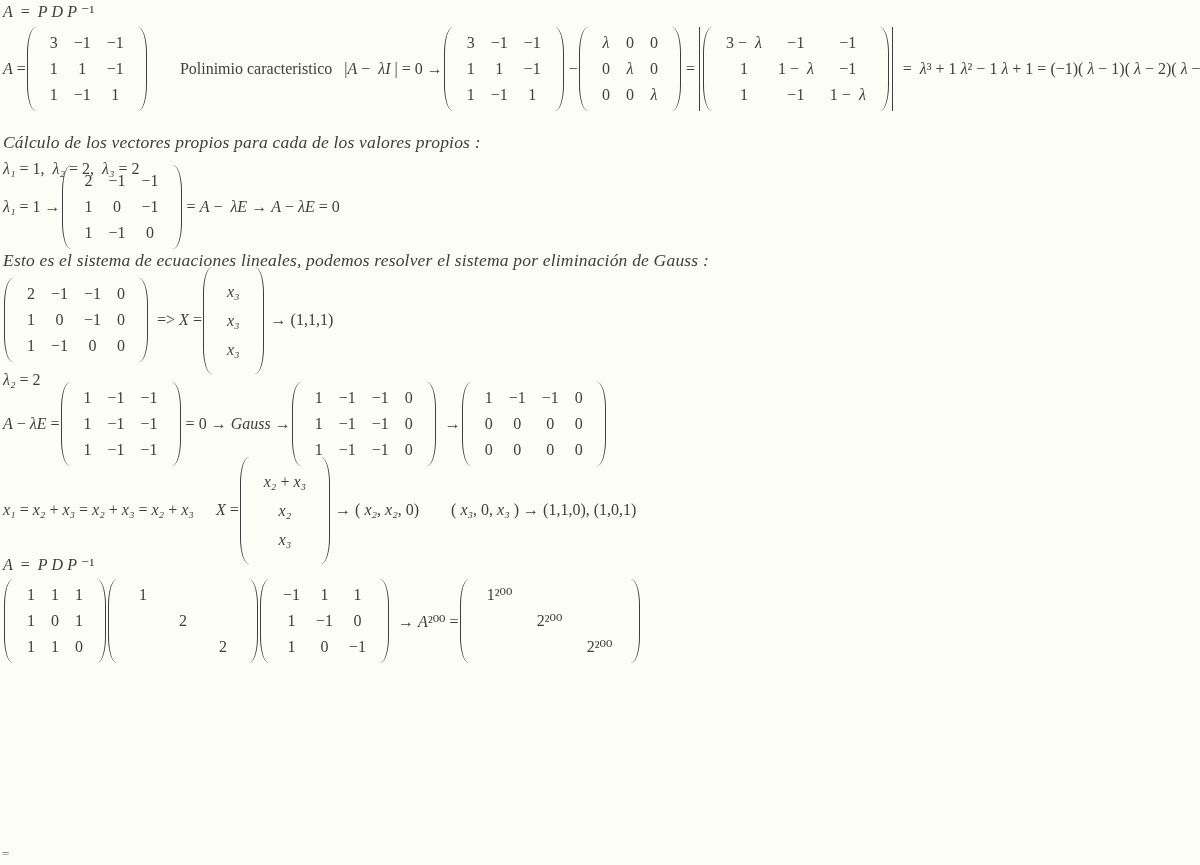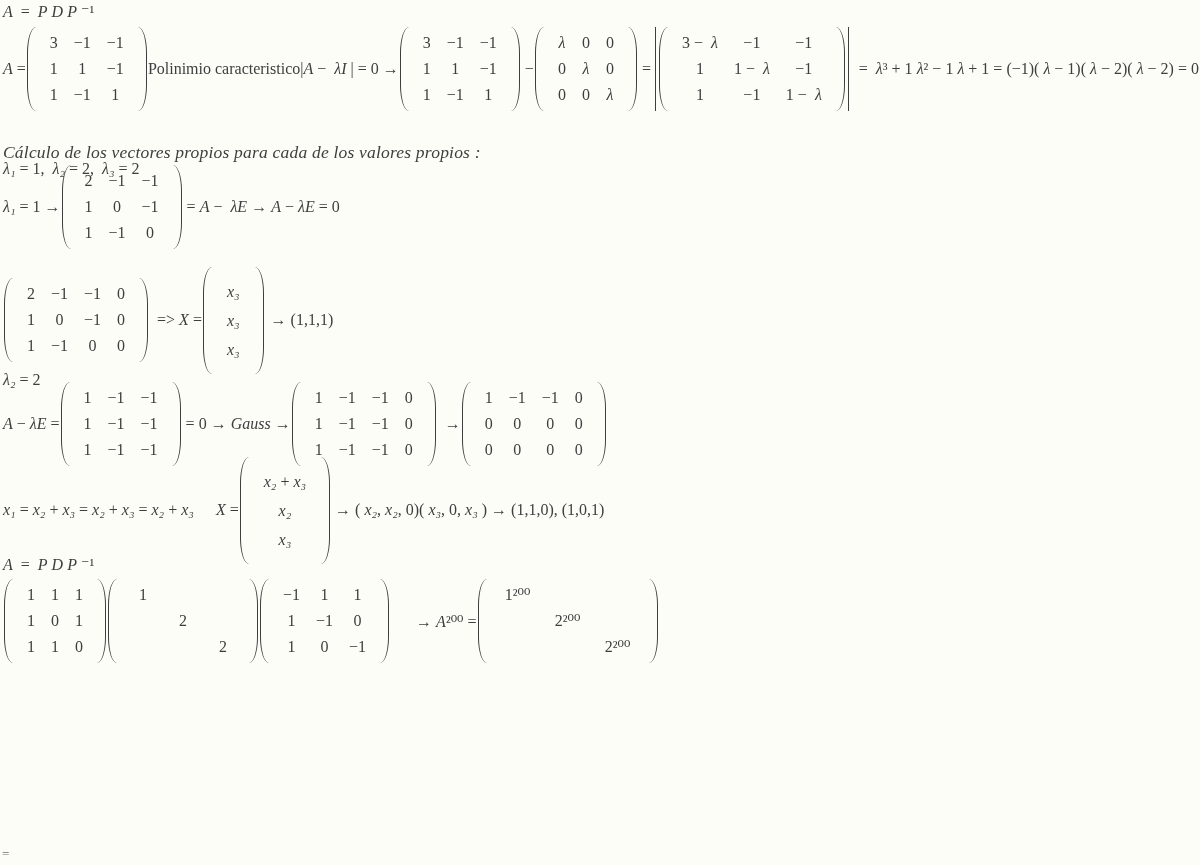--- a/index.html
+++ b/index.html
@@ -20,22 +20,22 @@
     position:absolute;left:3px;
     display:flex;align-items:center;
     white-space:pre;
     font-size:16px;
   }
   .seg{display:inline-block;}
   .it{font-style:italic;}
   .sentence{font-style:italic;font-size:17.5px;letter-spacing:.2px;}
   .stray{font-size:13px;color:#707070;}
   
-  .m4{margin-left:4px}.m6{margin-left:6px}.m8{margin-left:8px}.m10{margin-left:26px}
-  .m12{}.m14{margin-left:0}.m22{margin-left:22px}
+  .m4{margin-left:4px}.m6{margin-left:6px}.m8{margin-left:8px}.m10{margin-left:8px}
+  .m12{margin-left:12px}.m14{margin-left:32px}.m22{margin-left:22px}
   
   .mx{display:inline-flex;align-items:stretch;margin:0 1px;}
   .mgrid{display:grid;align-content:center;padding:3px 5px;}
   .mcell{
     text-align:center;
     padding:0 8px;
     line-height:26px;min-height:26px;
   }
   .paren{width:9px;flex:none;}
   .pl{
@@ -75,30 +75,33 @@
     <span class="mx m4"><div class="paren pl"></div><div class="mgrid" style="grid-template-columns: repeat(3, auto);"><div class="mcell"><span class="it">λ</span></div><div class="mcell"><span>0</span></div><div class="mcell"><span>0</span></div><div class="mcell"><span>0</span></div><div class="mcell"><span class="it">λ</span></div><div class="mcell"><span>0</span></div><div class="mcell"><span>0</span></div><div class="mcell"><span>0</span></div><div class="mcell"><span class="it">λ</span></div></div><div class="paren pr"></div></span>
     <span class="seg m4">=</span>
     <span class="mx m4"><div class="bar"></div><div class="paren pl"></div><div class="mgrid" style="grid-template-columns: repeat(3, auto);"><div class="mcell"><span>3 −  </span><span class="it">λ</span></div><div class="mcell"><span>−1</span></div><div class="mcell"><span>−1</span></div><div class="mcell"><span>1</span></div><div class="mcell"><span>1 −  </span><span class="it">λ</span></div><div class="mcell"><span>−1</span></div><div class="mcell"><span>1</span></div><div class="mcell"><span>−1</span></div><div class="mcell"><span>1 −  </span><span class="it">λ</span></div></div><div class="paren pr"></div><div class="bar"></div></span>
     <span class="seg m6"><span>=  </span><span class="it">λ</span><span>³ + 1 </span><span class="it">λ</span><span>² − 1 </span><span class="it">λ</span><span> + 1 = (−1)( </span><span class="it">λ</span><span> − 1)( </span><span class="it">λ</span><span> − 2)( </span><span class="it">λ</span><span> − 2) = 0</span></span>
   </div>
 
   <div class="row" style="top:116px;margin-top:44px;">
     <span class="seg"><span class="it">λ₁</span><span> = 1,  </span><span class="it">λ₂</span><span> = 2,  </span><span class="it">λ₃</span><span> = 2</span></span>
   </div>
 
-  <div class="row" style="top:142px;text-align:right;">
+  <div class="row" style="top:132px;text-align:right;">
     <span class="seg sentence">Cálculo de los vectores propios para cada de los valores propios :</span>
   </div>
 
   <div class="row" style="top:166px;height:82px;">
     <span class="seg"><span class="it">λ₁</span><span> = 1 →</span></span>
     <span class="mx m4"><div class="paren pl"></div><div class="mgrid" style="grid-template-columns: repeat(3, auto);"><div class="mcell"><span>2</span></div><div class="mcell"><span>−1</span></div><div class="mcell"><span>−1</span></div><div class="mcell"><span>1</span></div><div class="mcell"><span>0</span></div><div class="mcell"><span>−1</span></div><div class="mcell"><span>1</span></div><div class="mcell"><span>−1</span></div><div class="mcell"><span>0</span></div></div><div class="paren pr"></div></span>
     <span class="seg m4"><span>= </span><span class="it">A</span><span> −  </span><span class="it">λE</span><span> → </span><span class="it">A</span><span> − </span><span class="it">λE</span><span> = 0</span></span>
   </div>
 
+  <div class="row" style="top:250px;">
+    <span class="seg sentence">Esto es el sistema de ecuaciones lineales, podemos resolver el sistema por eliminación de Gauss :</span>
+  </div>
 
   <div class="row" style="top:276px;height:88px;">
     <span class="mx"><div class="paren pl"></div><div class="mgrid" style="grid-template-columns: repeat(4, auto);"><div class="mcell"><span>2</span></div><div class="mcell"><span>−1</span></div><div class="mcell"><span>−1</span></div><div class="mcell"><span>0</span></div><div class="mcell"><span>1</span></div><div class="mcell"><span>0</span></div><div class="mcell"><span>−1</span></div><div class="mcell"><span>0</span></div><div class="mcell"><span>1</span></div><div class="mcell"><span>−1</span></div><div class="mcell"><span>0</span></div><div class="mcell"><span>0</span></div></div><div class="paren pr"></div></span>
     <span class="seg m8"><span>=&gt; </span><span class="it">X</span><span> =</span></span>
     <span class="mx m4 pad"><div class="paren pl"></div><div class="mgrid" style="grid-template-columns: repeat(1, auto);"><div class="mcell"><span class="it">x₃</span></div><div class="mcell"><span class="it">x₃</span></div><div class="mcell"><span class="it">x₃</span></div></div><div class="paren pr"></div></span>
     <span class="seg m6"><span>→ (1,1,1)</span></span>
   </div>
 
   <div class="row" style="top:371px;">
     <span class="seg"><span class="it">λ₂</span><span> = 2</span></span>

